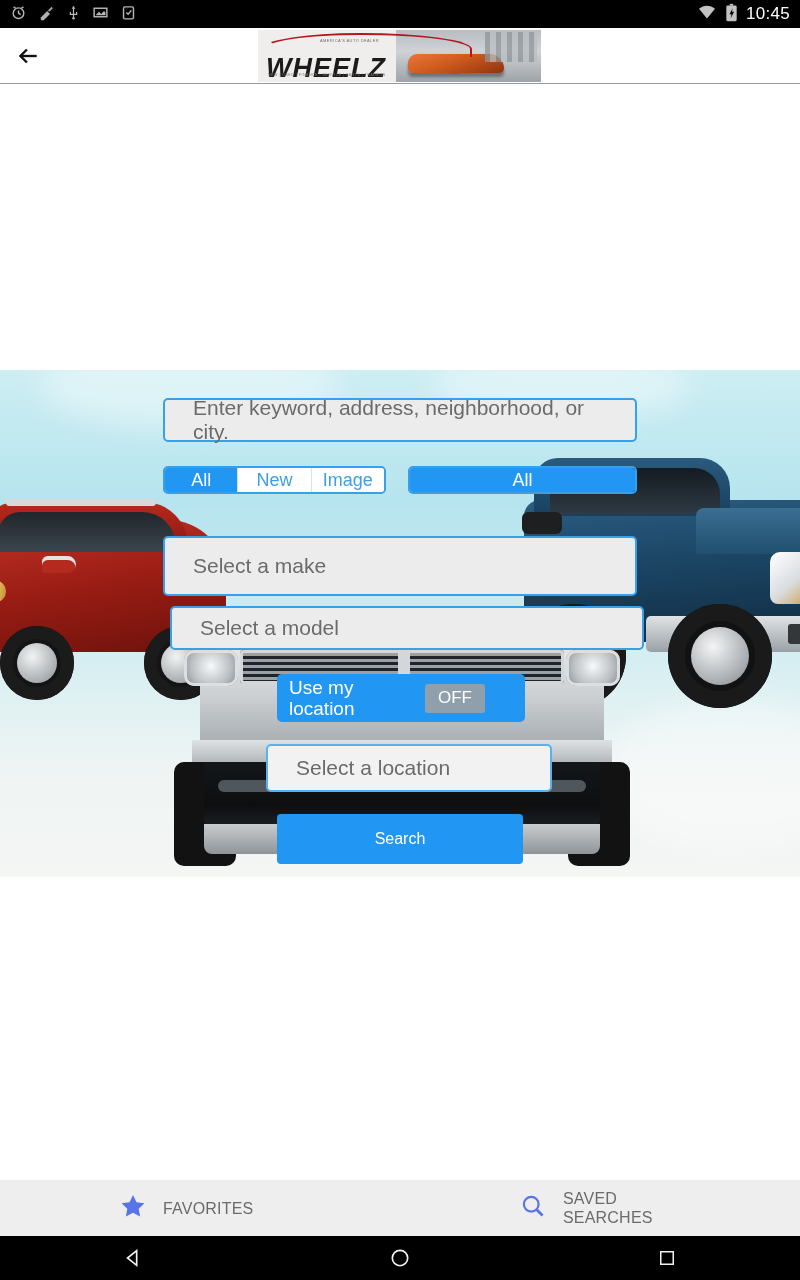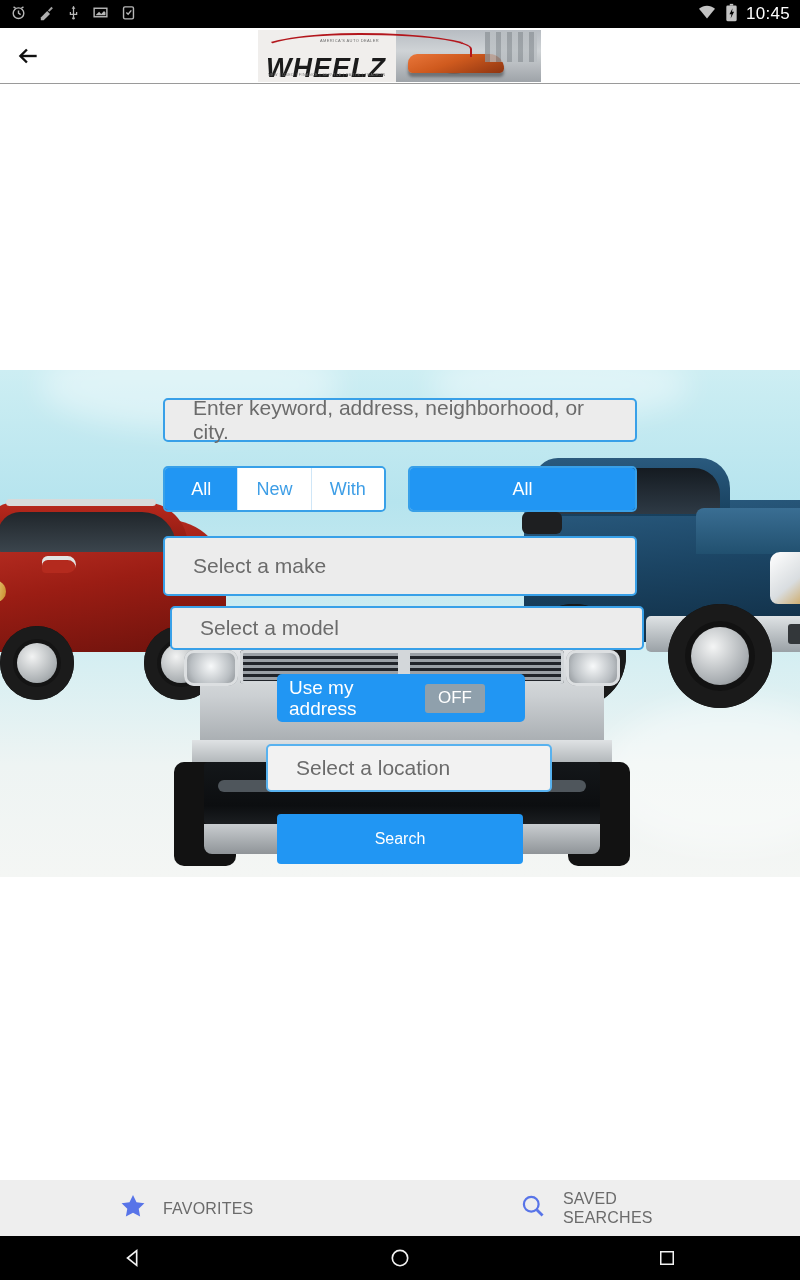--- a/index.html
+++ b/index.html
@@ -251,21 +251,21 @@
     display: flex; align-items: center; padding: 0 28px;
     cursor: text;
   }
   #keyword-input { left: 163px; top: 28px; width: 474px; height: 44px; }
   #make-select   { left: 163px; top: 166px; width: 474px; height: 60px; }
   #model-select  { left: 170px; top: 236px; width: 474px; height: 44px; }
   #location-select{ left: 266px; top: 374px; width: 286px; height: 48px;
                     background: #f2f2f2; border-color: #58b2ef; }
 
   .seg {
-    position: absolute; display: flex; height: 46px;
+    position: absolute; display: flex; height: 28px;
     border: 2px solid #38a0e8; border-radius: 5px; overflow: hidden;
   }
   #seg-condition { left: 163px; top: 96px; width: 223px; }
   #seg-image     { left: 408px; top: 96px; width: 229px; }
   .seg > div {
     flex: 1; display: flex; align-items: center; justify-content: center;
     font-size: 18px; background: #fff; color: #3e9ee6; cursor: pointer;
     border-left: 1px solid #cfe6f7;
   }
   .seg > div:first-child { border-left: none; }
@@ -439,33 +439,33 @@
       <div class="lowbumper"></div>
     </div>
 
     <div id="form">
 
       <div class="fld" id="keyword-input">Enter keyword, address, neighborhood, or city.</div>
 
       <div class="seg" id="seg-condition">
         <div class="on">All</div>
         <div>New</div>
-        <div>With</div>
+        <div>Image</div>
       </div>
 
       <div class="seg" id="seg-image">
         <div class="on">All</div>
       </div>
 
       <div class="fld" id="make-select">Select a make</div>
 
       <div class="fld" id="model-select">Select a model</div>
 
       <div id="use-location">
-        <span id="use-location-label">Use my address</span>
+        <span id="use-location-label">Use my location</span>
         <span id="use-location-toggle">OFF</span>
       </div>
 
       <div class="fld" id="location-select">Select a location</div>
 
       <button id="search-button">Search</button>
     </div>
   </div>
 
   <div id="tab-bar">

